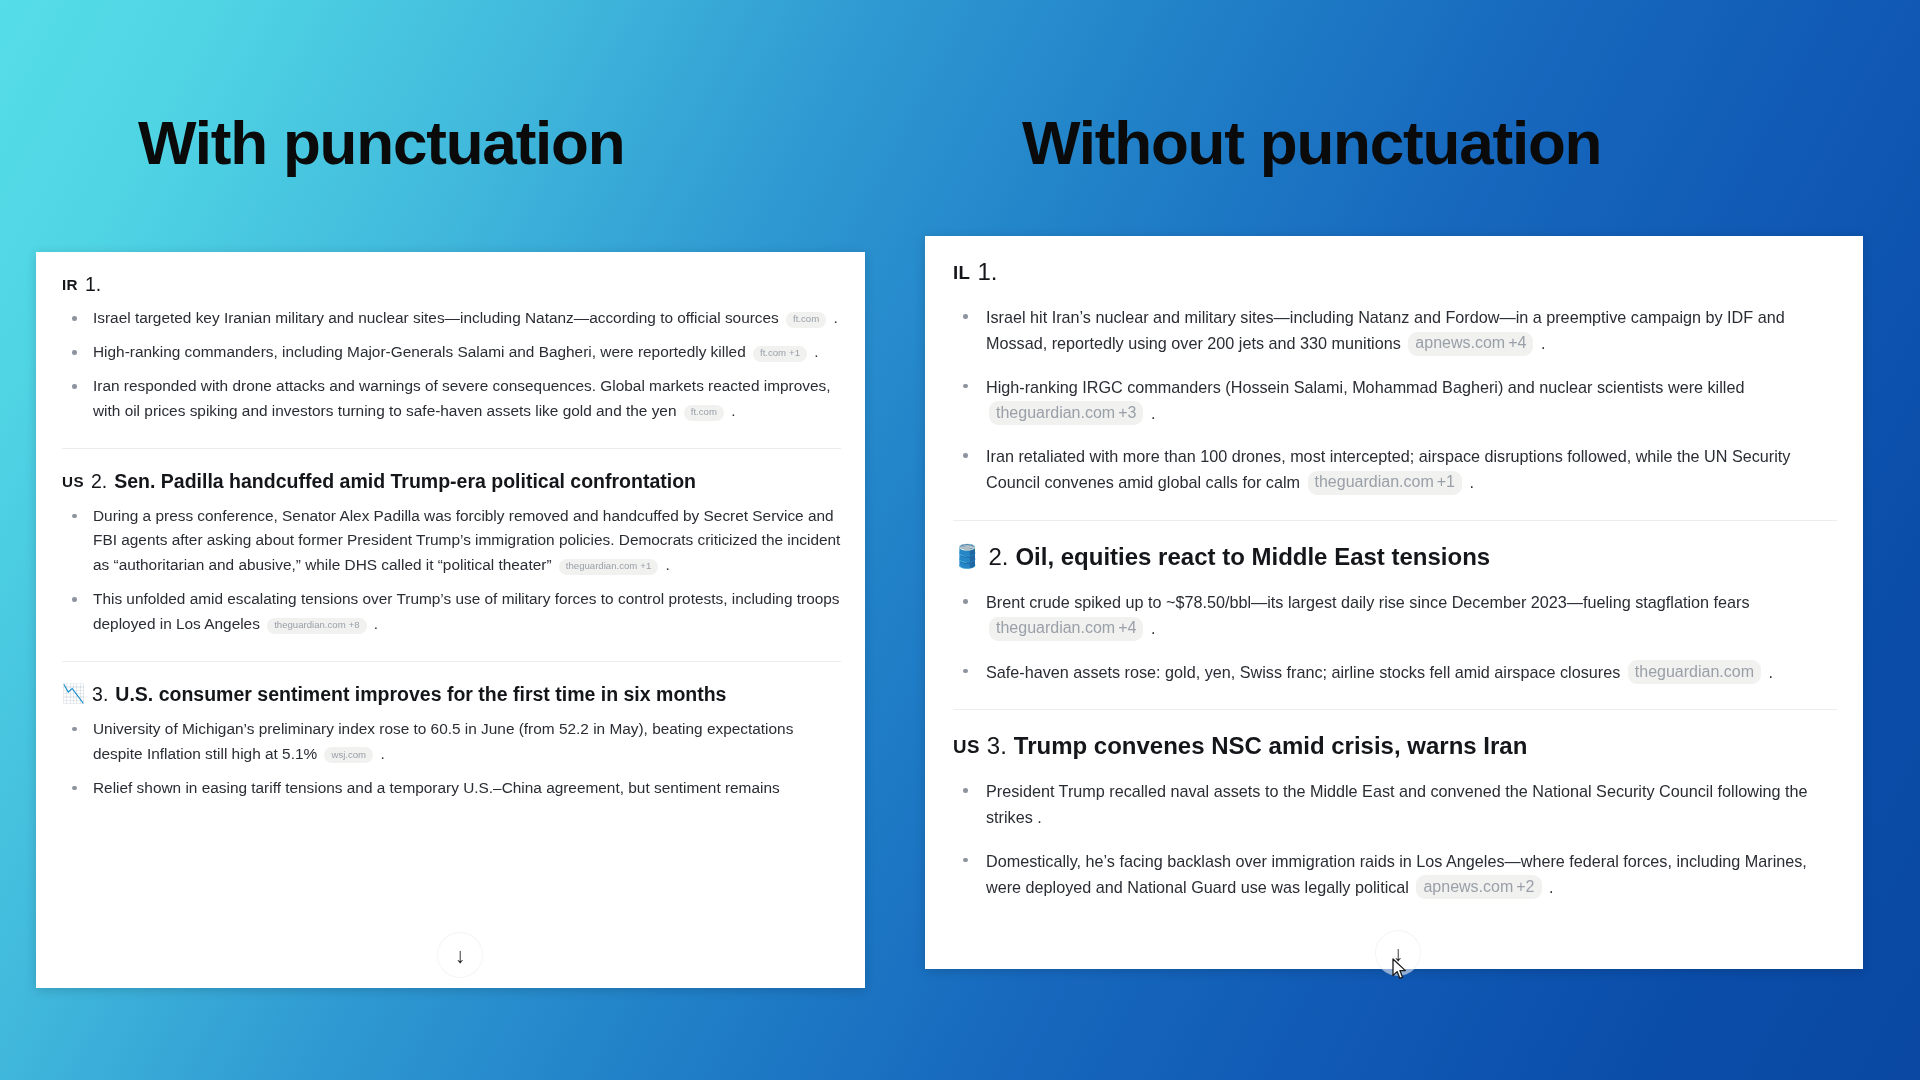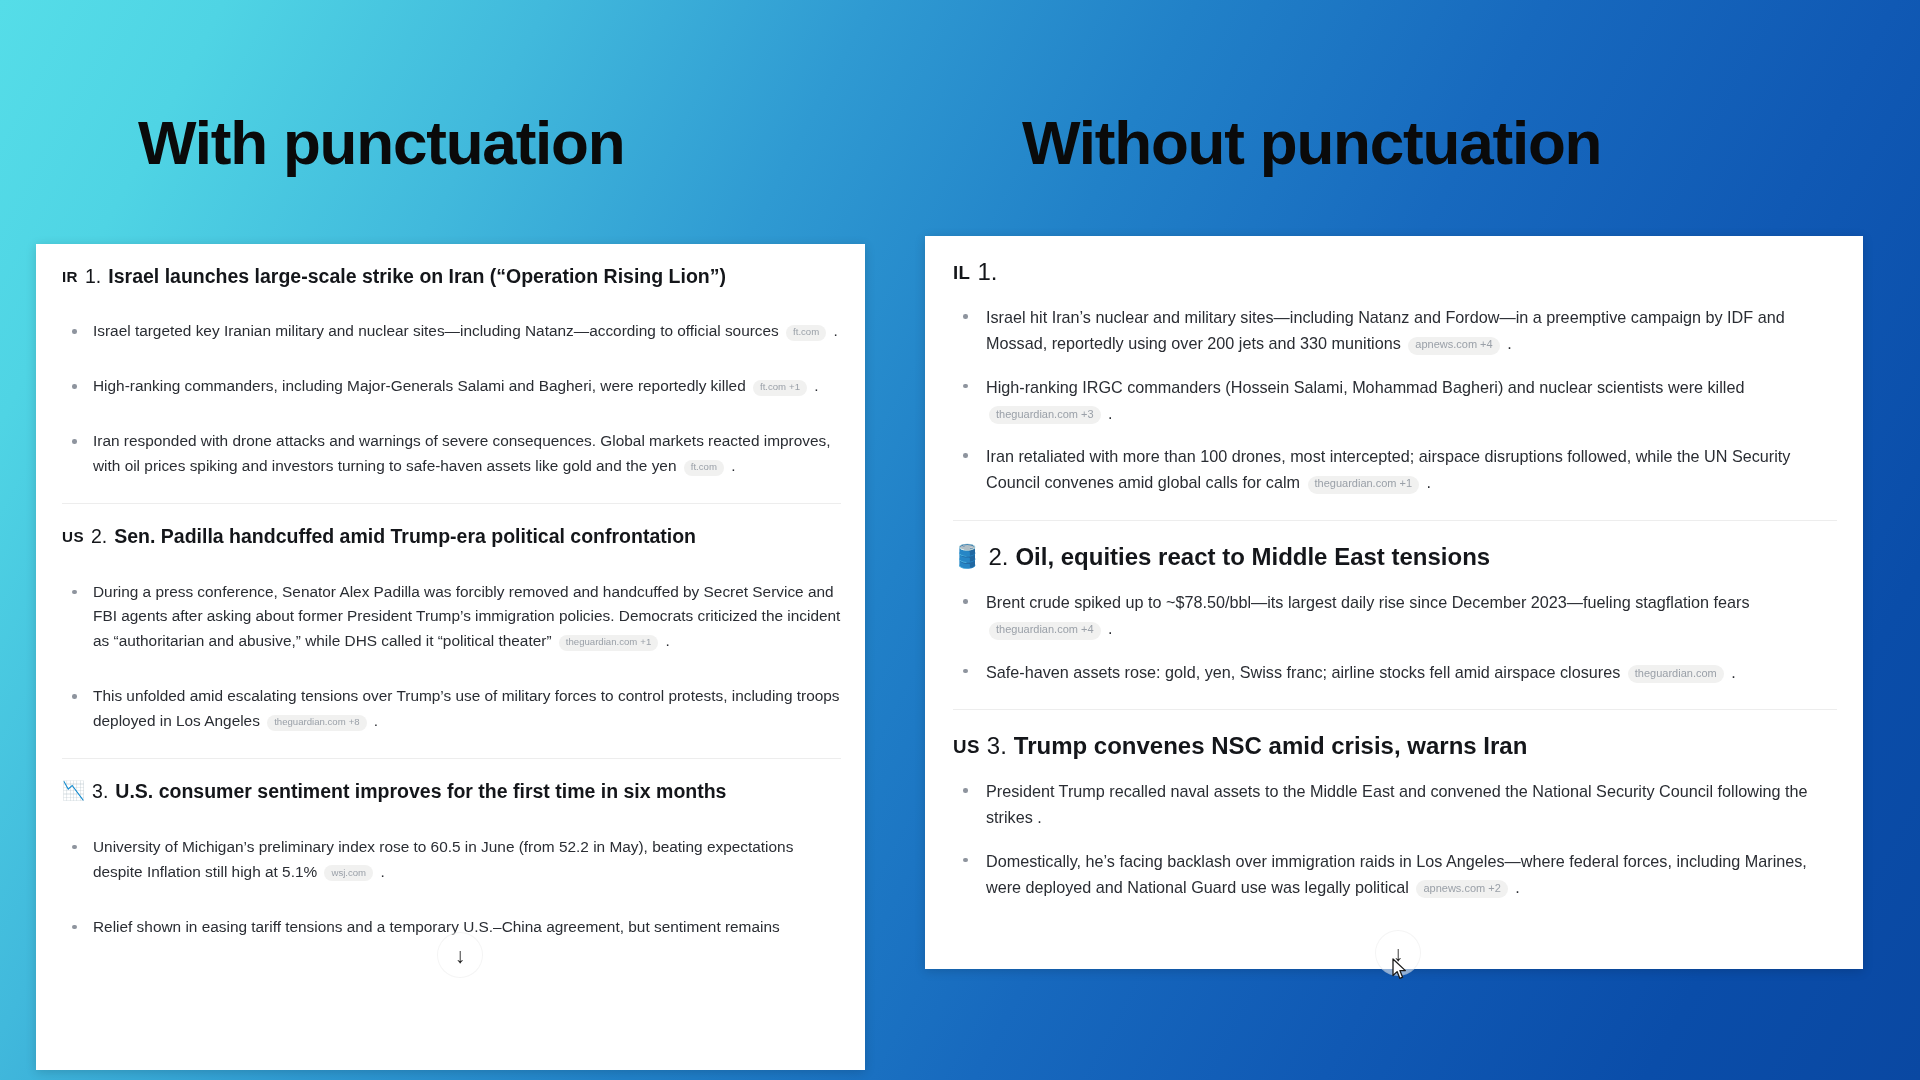--- a/index.html
+++ b/index.html
@@ -48,23 +48,23 @@
 
   
   .card {
     position: absolute;
     background: #ffffff;
     overflow: hidden;
     box-shadow: 0 2px 10px rgba(0,0,0,0.16);
   }
   .card.left {
     left: 36px;
-    top: 244px;
+    top: 252px;
     width: 829px;
-    height: 826px;
+    height: 736px;
   }
   .card.right {
     left: 925px;
     top: 236px;
     width: 938px;
     height: 733px;
   }
 
   .card-inner {
     position: relative;
@@ -109,21 +109,21 @@
     list-style: none;
     margin: 0;
     padding: 0;
   }
 
   ul.bullets > li {
     position: relative;
     color: #2a2d33;
     line-height: 1.62;
   }
-  .card.left  ul.bullets > li { font-size: 15.4px; padding: 0 0 0 31px; margin-top: 30px; }
+  .card.left  ul.bullets > li { font-size: 15.4px; padding: 0 0 0 31px; margin-top: 9px; }
   .card.right ul.bullets > li { font-size: 16.2px; padding: 0 0 0 33px; margin-top: 17px; }
 
   ul.bullets > li::before {
     content: "";
     position: absolute;
     left: 10px;
     top: 10px;
     width: 4.5px;
     height: 4.5px;
     border-radius: 50%;
@@ -135,21 +135,21 @@
     background: #f1f1f0;
     color: #9aa0a8;
     border-radius: 9px;
     padding: 1.5px 7px 2.5px;
     margin: 0 3px;
     white-space: nowrap;
     vertical-align: 1px;
     line-height: 1.25;
   }
   .card.left  .cite { font-size: 9.6px; }
-  .card.right .cite { font-size: 11px; }
+  .card.right .cite { font-size: 16px; }
 
   .cite .plus { margin-left: 3px; }
 
   .divider {
     height: 1px;
     background: #ededed;
     margin: 24px 24px 0 26px;
   }
   .card.right .divider { margin: 24px 26px 0 28px; }
 
@@ -188,21 +188,20 @@
   <div class="slide-title left">With punctuation</div>
   <div class="slide-title right">Without punctuation</div>
 </div>
 
 <div class="card left">
   <div class="card-inner" id="left-card-body">
       <div class="section">
         <div class="section-head">
           <span class="head-icon">IR</span>
           <span class="head-num">1.</span>
-          <span class="head-text">Israel launches large-scale strike on Iran (“Operation Rising Lion”)</span>
         </div>
         <ul class="bullets">
           <li><span>Israel targeted key Iranian military and nuclear sites—including Natanz—according to official sources</span> <span class="cite"><span>ft.com</span></span><span> .</span></li>
           <li><span>High-ranking commanders, including Major-Generals Salami and Bagheri, were reportedly killed</span> <span class="cite"><span>ft.com</span><span class="plus">+1</span></span><span> .</span></li>
           <li><span>Iran responded with drone attacks and warnings of severe consequences. Global markets reacted improves, with oil prices spiking and investors turning to safe-haven assets like gold and the yen</span> <span class="cite"><span>ft.com</span></span><span> .</span></li>
         </ul>
       </div>
       <div class="divider"></div>
       <div class="section">
         <div class="section-head">

